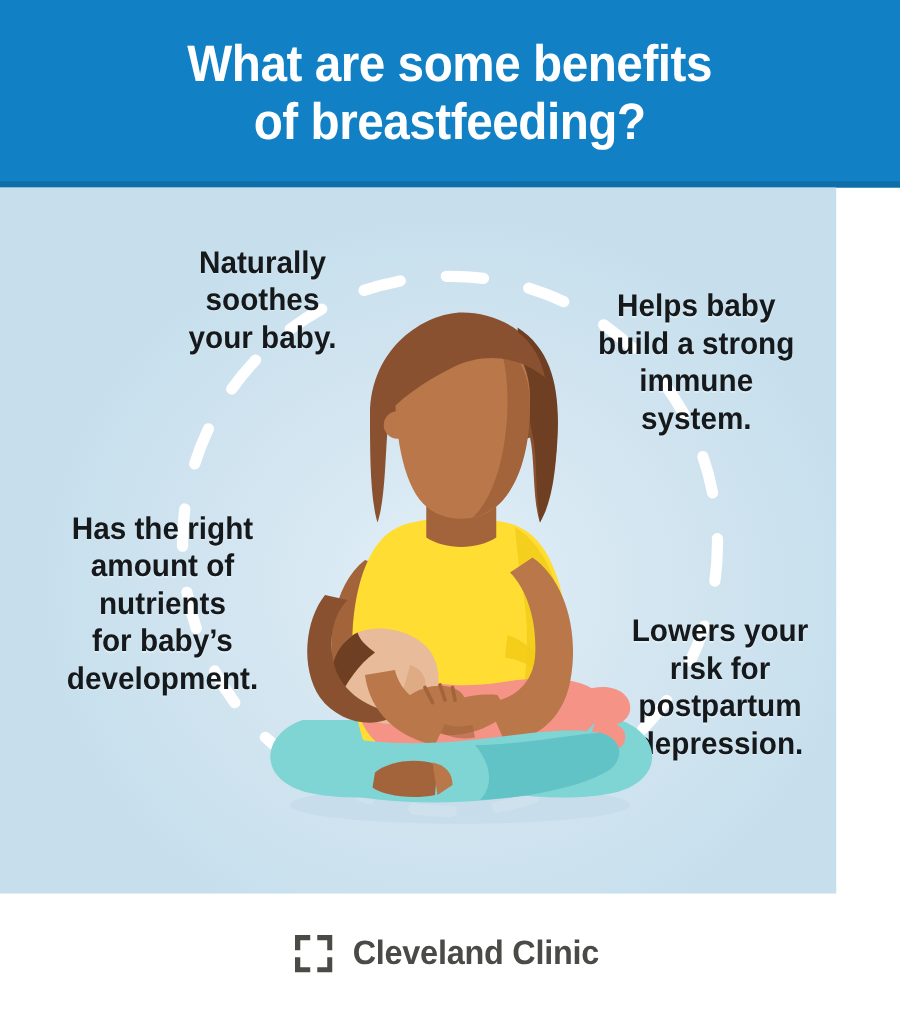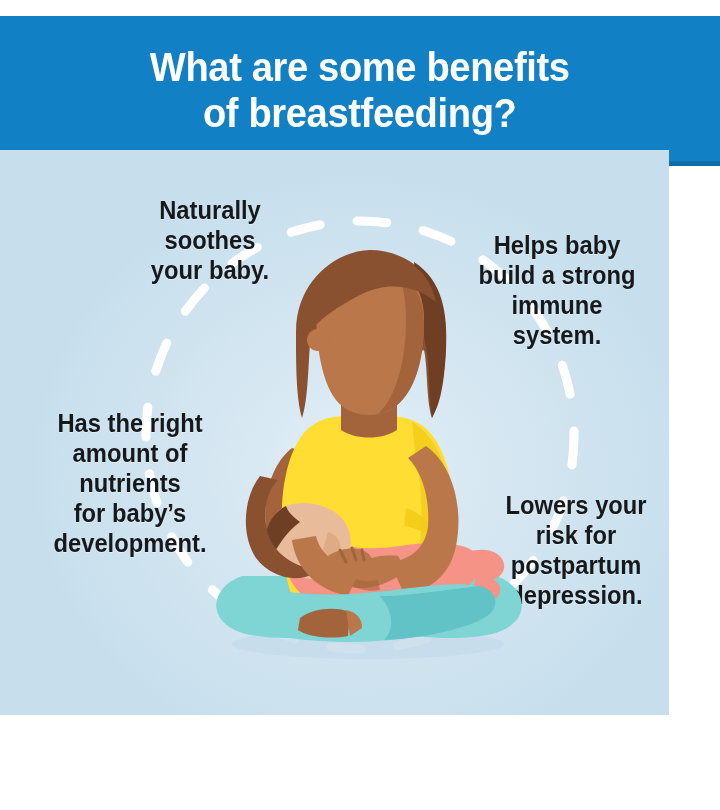--- a/index.html
+++ b/index.html
@@ -16,21 +16,21 @@
     width: 720px;
     height: 810px;
     overflow: hidden;
     background: #ffffff;
   }
 
   
   .header-band {
     position: absolute;
     left: 0;
-    top: 16px;
+    top: 0;
     width: 720px;
     height: 150px;
     background: #1180c4;
     display: flex;
     align-items: center;
     justify-content: center;
   }
   .header-band::after {
     content: "";
     position: absolute;
@@ -238,14 +238,23 @@
                C232 396 276 388 290 376 C302 366 296 350 278 346
                C246 340 196 352 150 354 C110 356 76 352 54 344 Z" fill="#7fd4d4"></path>
       <path d="M180 356 C214 356 256 348 280 346 C296 350 300 364 290 374
                C272 388 226 398 184 400 C196 388 192 370 180 356 Z" fill="#62c3c6"></path>
 
       <path d="M100 378 C112 368 136 366 150 372 L148 396 C128 400 106 396 98 390 Z" fill="#a3643c"></path>
       <path d="M146 370 C156 372 162 378 162 388 L150 396 Z" fill="#b9774a"></path>
     </svg>
   </div>
 
+  <div class="footer">
+    <svg class="brand-mark" viewBox="0 0 32 32">
+      <path d="M0 0 H13 V4.5 H4.5 V13 H0 Z" fill="#4a4a46"></path>
+      <path d="M32 0 V13 H27.5 V4.5 H19 V0 Z" fill="#4a4a46"></path>
+      <path d="M0 32 V19 H4.5 V27.5 H13 V32 Z" fill="#4a4a46"></path>
+      <path d="M32 32 H19 V27.5 H27.5 V19 H32 Z" fill="#4a4a46"></path>
+    </svg>
+    <div class="brand-name">Cleveland Clinic</div>
+  </div>
 
 </div>
 
 </body></html>

